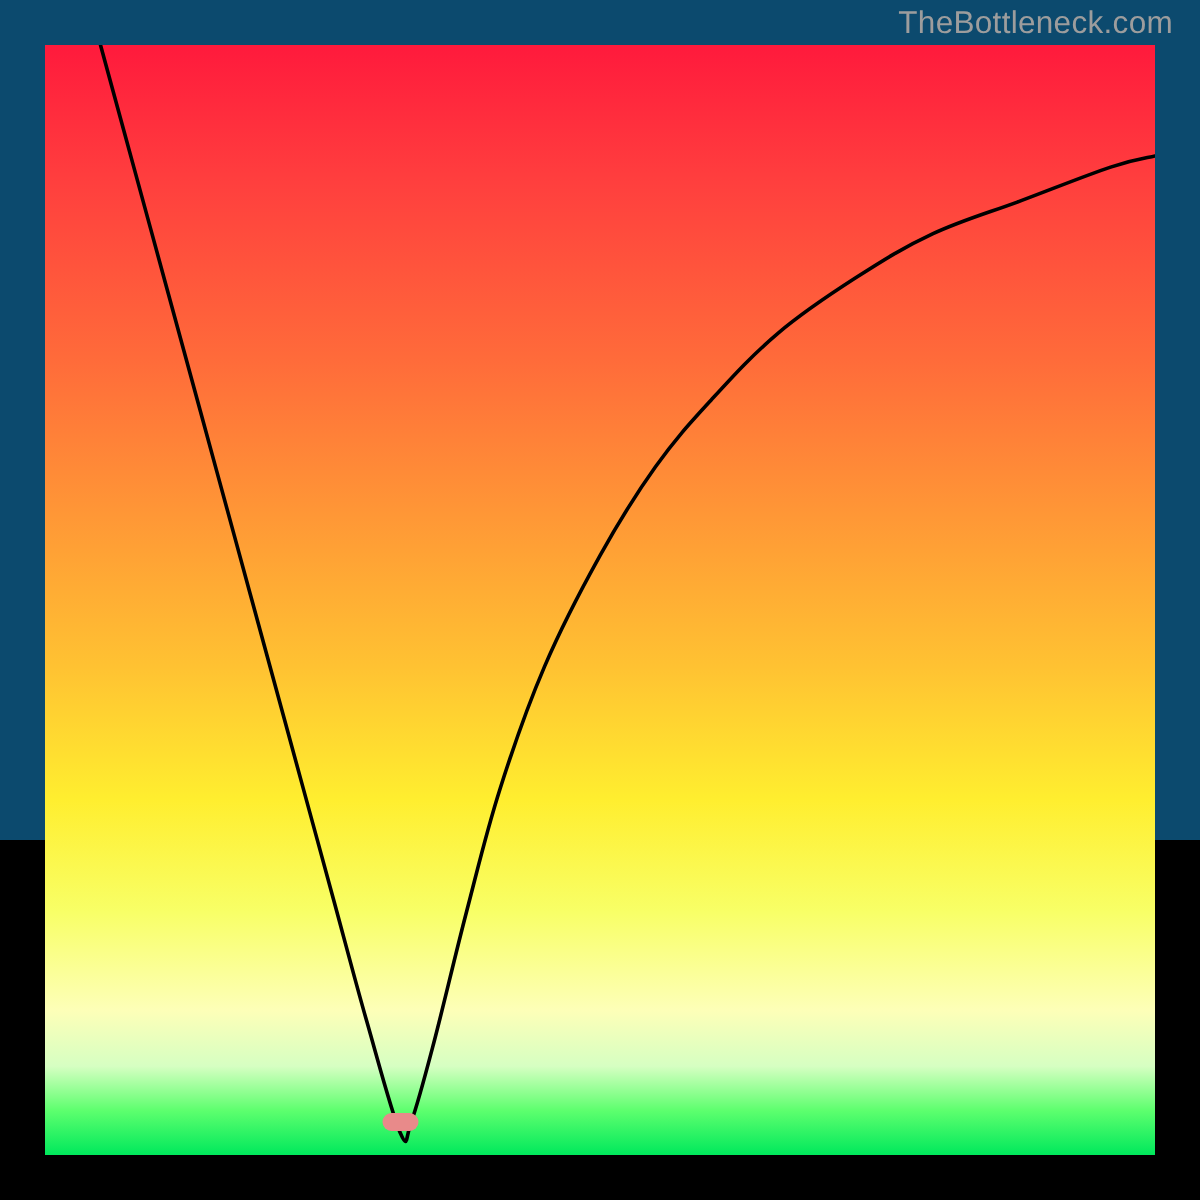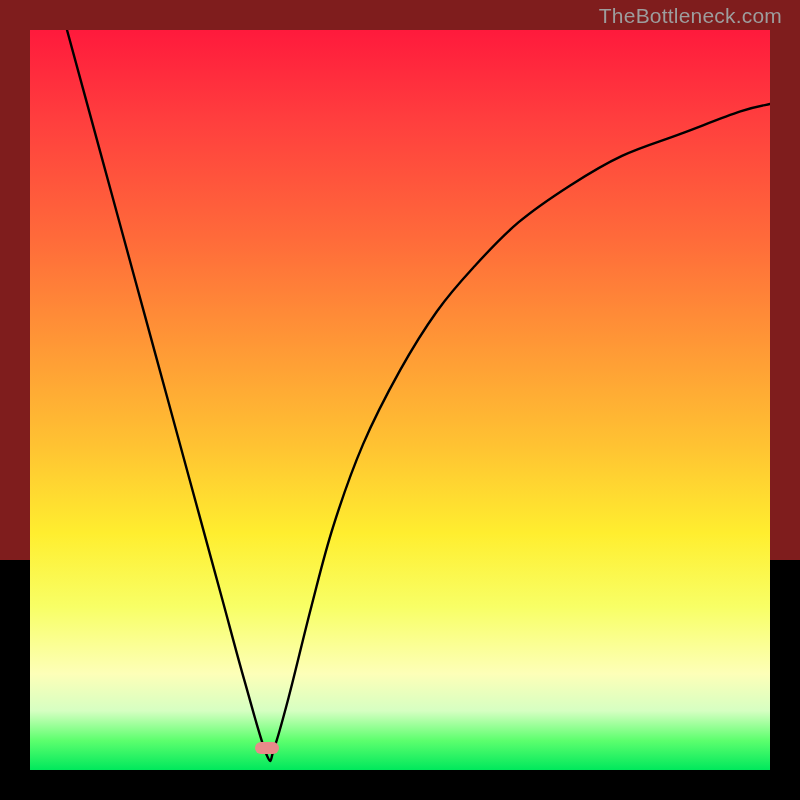--- a/index.html
+++ b/index.html
@@ -10,21 +10,21 @@
     background: #000;
     overflow: hidden;
     font-family: Arial, Helvetica, sans-serif;
   }
   .frame {
     position: absolute;
     top: 0;
     left: 0;
     width: 800px;
     height: 560px;
-    background: #7f1d1d;
+    background: #0c4a6e;
   }
   .plot {
     position: absolute;
     top: 30px;
     left: 30px;
     width: 740px;
     height: 740px;
     
     background: linear-gradient(
       to bottom,

